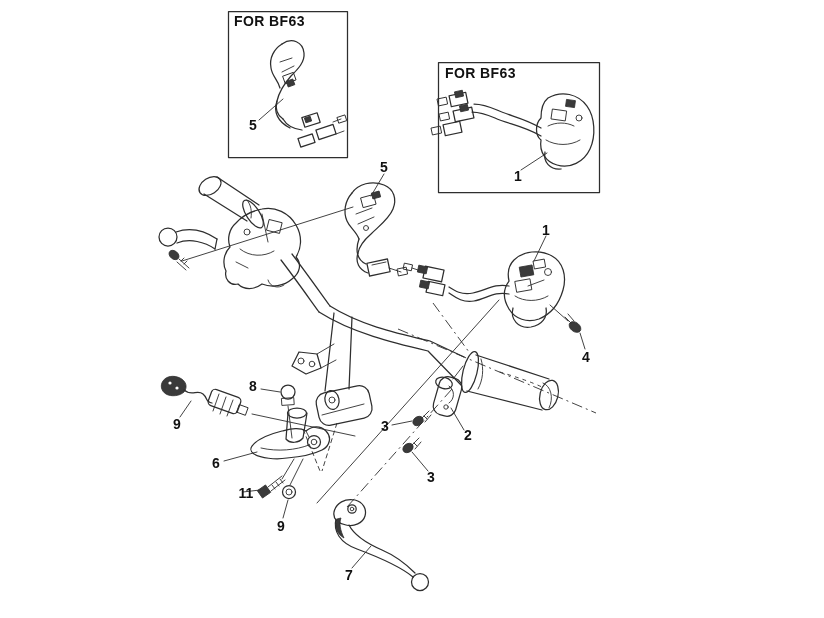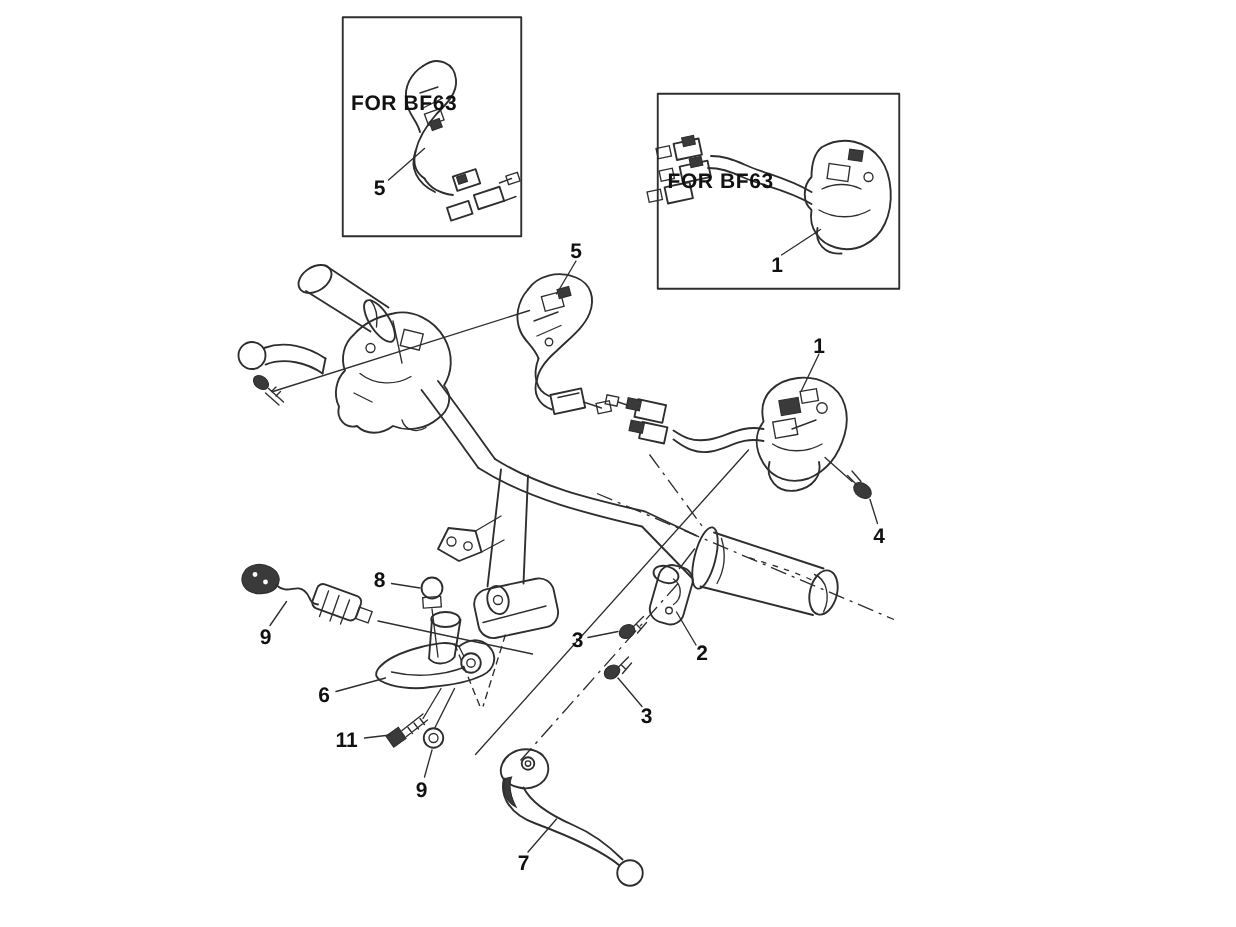--- a/index.html
+++ b/index.html
@@ -7,21 +7,21 @@
          font-family:"Liberation Sans",sans-serif;}
   svg{position:absolute;left:0;top:0;}
   .ln{fill:none;stroke:#2e2e2e;stroke-width:1.25;stroke-linecap:round;stroke-linejoin:round;}
   .thin{fill:none;stroke:#2e2e2e;stroke-width:0.9;stroke-linecap:round;}
   .fl{fill:#3a3a3a;stroke:#2e2e2e;stroke-width:0.8;}
   .dd{fill:none;stroke:#2e2e2e;stroke-width:0.9;stroke-dasharray:11 4 2 4;}
   .dsh{fill:none;stroke:#2e2e2e;stroke-width:0.9;stroke-dasharray:5 3;}
   .callout{position:absolute;transform:translate(-50%,-50%);font-size:14px;font-weight:700;
            color:#111;line-height:1;white-space:nowrap;}
   .boxlabel{position:absolute;font-size:14px;font-weight:700;letter-spacing:0.4px;color:#111;
-            line-height:1;white-space:nowrap;margin-top:47px;}
+            line-height:1;white-space:nowrap;}
 </style>
 </head>
 <body>
 
 <div class="stage">
 
   <svg width="824" height="618" viewBox="0 0 824 618">
 
     <g>
       <rect class="ln" x="228.5" y="11.5" width="119" height="146"></rect>
@@ -236,19 +236,19 @@
   <div class="boxlabel" style="left:445px;top:66px">FOR BF63</div>
 
   <div class="callout" style="left:253px;top:125px">5</div>
   <div class="callout" style="left:518px;top:176px">1</div>
   <div class="callout" style="left:384px;top:167px">5</div>
   <div class="callout" style="left:546px;top:230px">1</div>
   <div class="callout" style="left:586px;top:357px">4</div>
   <div class="callout" style="left:177px;top:424px">9</div>
   <div class="callout" style="left:253px;top:386px">8</div>
   <div class="callout" style="left:216px;top:463px">6</div>
-  <div class="callout" style="left:231px;top:493px">11</div>
+  <div class="callout" style="left:246px;top:493px">11</div>
   <div class="callout" style="left:281px;top:526px">9</div>
   <div class="callout" style="left:349px;top:575px">7</div>
   <div class="callout" style="left:385px;top:426px">3</div>
   <div class="callout" style="left:431px;top:477px">3</div>
   <div class="callout" style="left:468px;top:435px">2</div>
 </div>
 
 </body></html>

